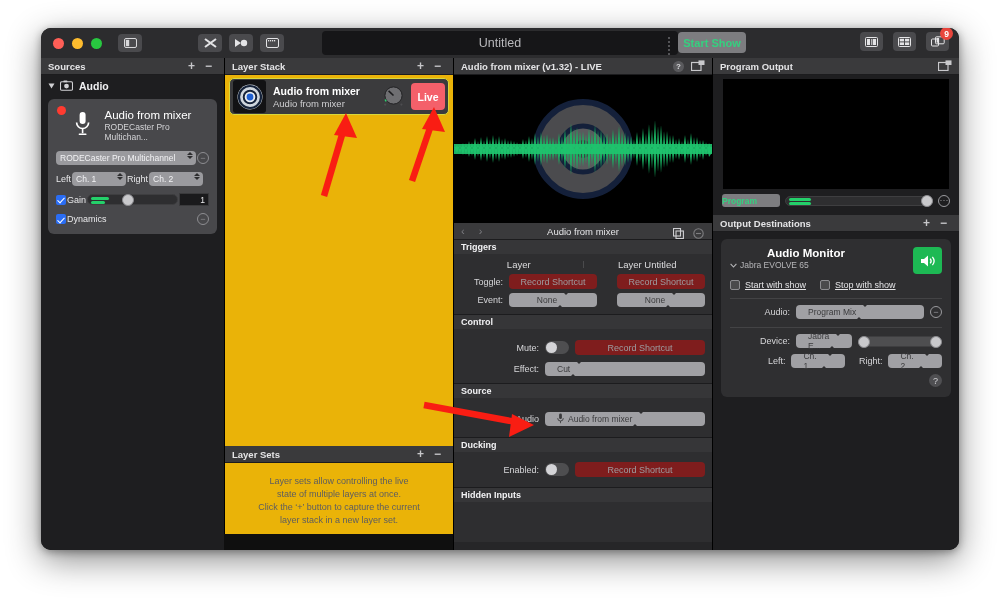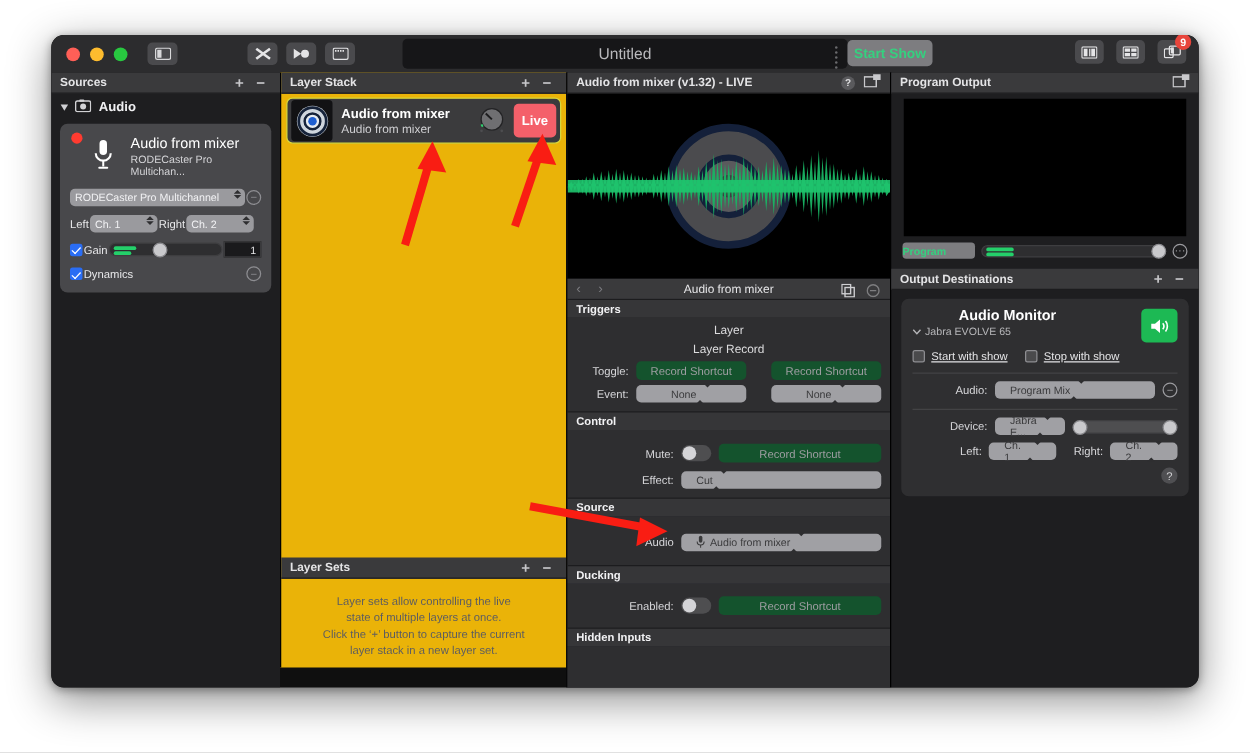--- a/index.html
+++ b/index.html
@@ -160,25 +160,25 @@
   .preview { height: 148px; background: #000; position: relative; overflow:hidden; }
   .insp-nav { height: 16px; background:#3a3a3c; display:flex; align-items:center; position:relative; }
   .insp-nav .t { position:absolute; left:0; right:0; text-align:center; color:#e6e6e8; font-size:9.5px;}
   .chev { color:#7c7c80; font-size:11px; padding:0 7px; }
   .sec-head {
     height: 15px; background:#363638; display:flex; align-items:center;
     padding: 0 7px; color:#f2f2f4; font-size: 9px; font-weight: 700;
     border-top: 1px solid #1c1c1e;
   }
   .sec-body { background:#2e2e30; padding: 5px 7px 7px 7px; }
-  .two-col { display:flex;flex-direction:column; }
+  .two-col { display:flex; }
   .tc { flex:1; text-align:center; color:#dcdcde; font-size:9.5px; }
   .vdiv { width:1px; background:#4a4a4c; margin: 2px 6px; }
   .rec-sc {
-    background:#14532d; border-radius:4px; height: 15px;
+    background:#7f1d1d; border-radius:4px; height: 15px;
     display:flex;align-items:center;justify-content:center;
     color:#9d9da1; font-size:9px;
   }
   .field-row { display:flex; align-items:center; gap:6px; margin-top:4px; }
   .field-lbl { color:#d6d6d9; font-size:9px; text-align:right; }
   .sel2 {
     background:#a0a0a4; color:#3a3a3c; border-radius:4px; height: 14px;
     display:flex;align-items:center; padding: 0 12px; font-size:8.5px; position:relative;
   }
   .toggle { width: 24px; height: 13px; background:#4e4e50; border-radius:7px; position:relative; }
@@ -483,21 +483,21 @@
     </div>
 
     <div class="sec-head">Triggers</div>
     <div class="sec-body">
       <div class="two-col">
         <div style="flex:1">
           <div class="tc">Layer</div>
         </div>
         <div class="vdiv"></div>
         <div style="flex:1">
-          <div class="tc">Layer Record</div>
+          <div class="tc">Layer Untitled</div>
         </div>
       </div>
       <div class="field-row">
         <span class="field-lbl" style="width:42px">Toggle:</span>
         <div class="rec-sc" style="flex:1">Record Shortcut</div>
         <div style="width:8px"></div>
         <div class="rec-sc" style="flex:1">Record Shortcut</div>
       </div>
       <div class="field-row">
         <span class="field-lbl" style="width:42px">Event:</span>

